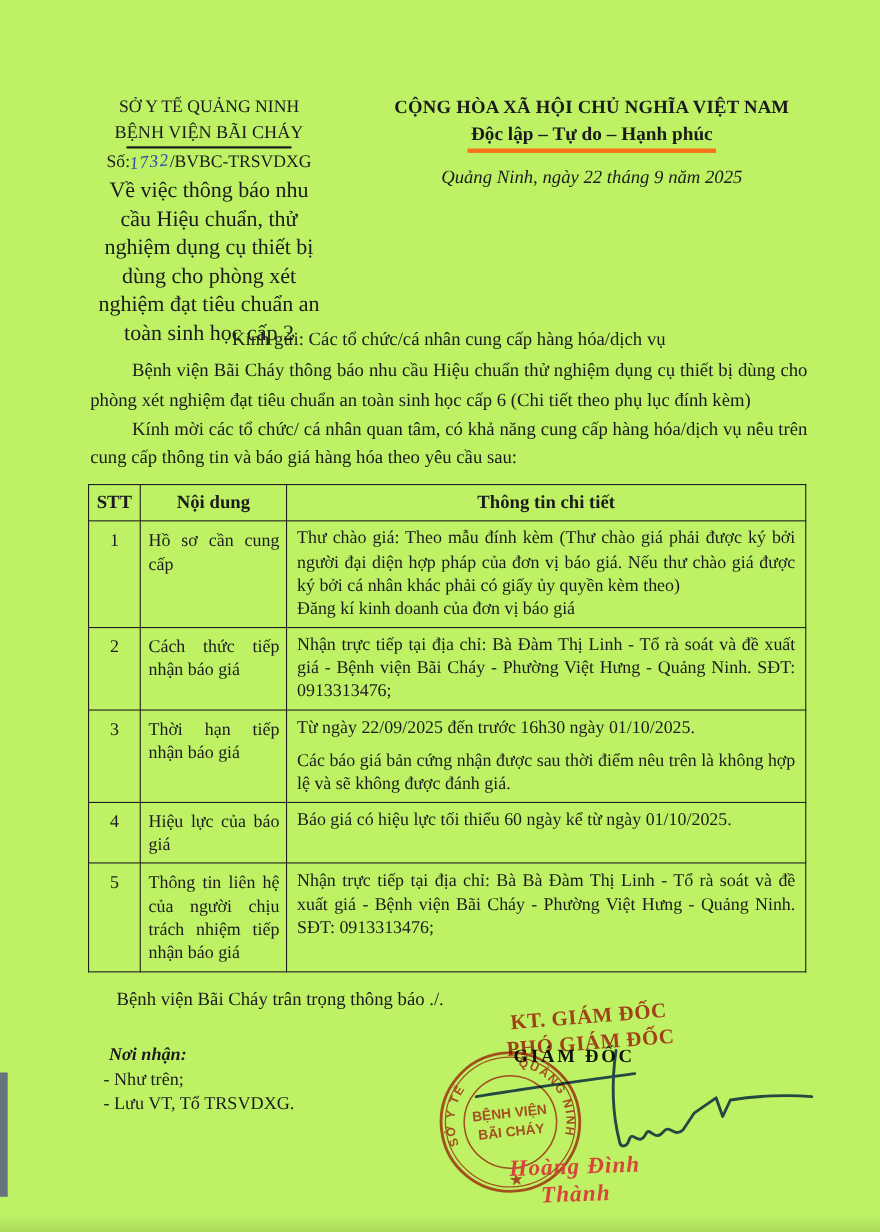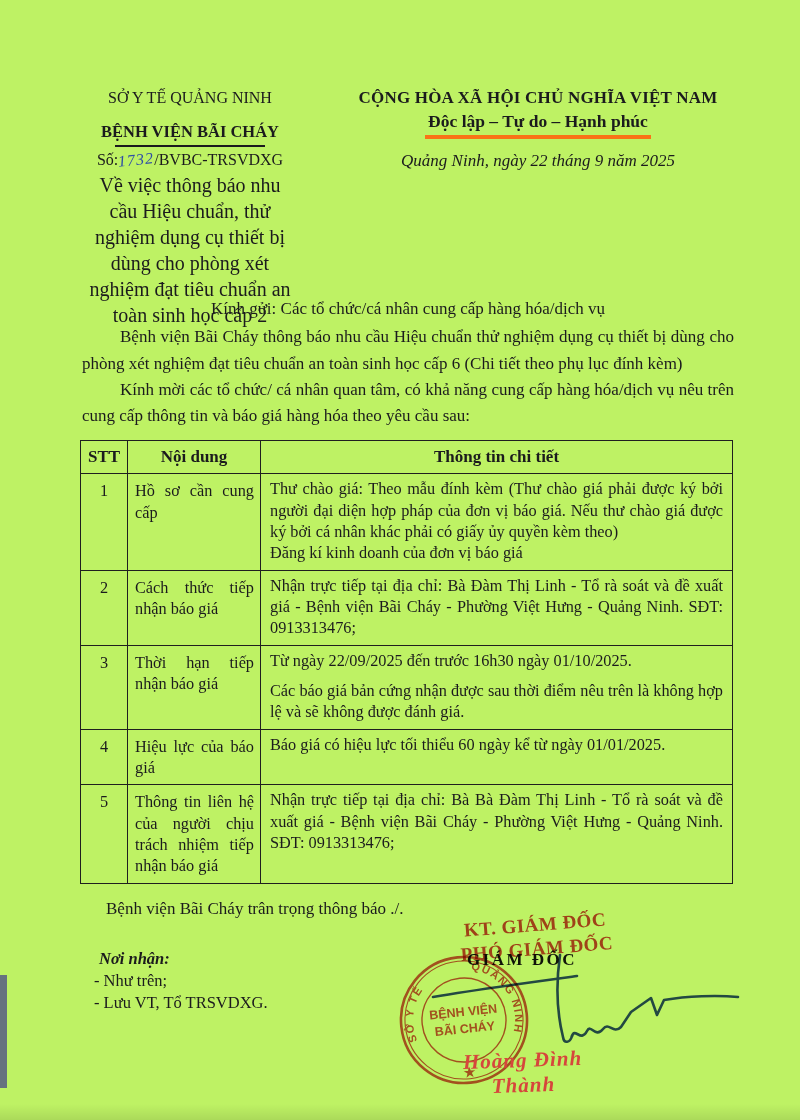--- a/index.html
+++ b/index.html
@@ -10,21 +10,21 @@
     font-family:"Liberation Serif", serif; color:#1b1b1d;
   }
   
   .edge-strip{position:absolute; left:0; top:975px; width:7px; height:113px; background:#66737f;}
   .bottom-shadow{position:absolute; left:0; bottom:0; width:100%; height:16px;
     background:linear-gradient(to bottom, rgba(0,0,0,0), rgba(0,0,0,0.10));}
 
   
   .hdr-left{position:absolute; left:84px; top:88px; width:212px; text-align:center; line-height:1.28;}
   .hdr-left .dept{font-size:16px;}
-  .hdr-left .org{font-size:16.5px; font-weight:bold; margin-top:13px;}
+  .hdr-left .org{font-size:16.5px; font-weight:normal; margin-top:1px;}
   .hdr-left .rule{width:150px; border-top:2px solid #1b1b1d; margin:2px auto 3px;}
   .hdr-left .num{font-size:16px; white-space:nowrap;}
   .hdr-left .num .hand{color:#2e4da8; font-style:italic; display:inline-block; transform:rotate(-6deg); font-size:16px; letter-spacing:1px;}
   .hdr-left .subject{font-size:20px; margin-top:2px; line-height:1.3;}
 
   .hdr-right{position:absolute; left:332px; top:88px; width:412px; text-align:center;}
   .hdr-right .nation{font-size:17px; font-weight:bold; letter-spacing:0.2px;}
   .hdr-right .motto{display:inline-block; font-size:17.5px; font-weight:bold;
     border-bottom:4px solid #f97316; padding:1px 3px 3px; margin-top:2px;}
   .hdr-right .dateline{font-style:italic; font-size:17px; margin-top:12px;}
@@ -126,21 +126,21 @@
       <td class="label">Thời hạn tiếp nhận báo giá</td>
       <td class="detail spaced">
         <p>Từ ngày 22/09/2025 đến trước 16h30 ngày 01/10/2025.</p>
         <p>Các báo giá bản cứng nhận được sau thời điểm nêu trên là không hợp lệ và sẽ không được đánh giá.</p>
       </td>
     </tr>
     <tr>
       <td class="stt">4</td>
       <td class="label">Hiệu lực của báo giá</td>
       <td class="detail">
-        <p>Báo giá có hiệu lực tối thiểu 60 ngày kể từ ngày 01/01/2025.</p>
+        <p>Báo giá có hiệu lực tối thiểu 60 ngày kể từ ngày 01/10/2025.</p>
       </td>
     </tr>
     <tr>
       <td class="stt">5</td>
       <td class="label">Thông tin liên hệ của người chịu trách nhiệm tiếp nhận báo giá</td>
       <td class="detail">
         <p>Nhận trực tiếp tại địa chỉ: Bà Bà Đàm Thị Linh - Tổ rà soát và đề xuất giá - Bệnh viện Bãi Cháy - Phường Việt Hưng - Quảng Ninh. SĐT: 0913313476;</p>
       </td>
     </tr>
   </tbody>

